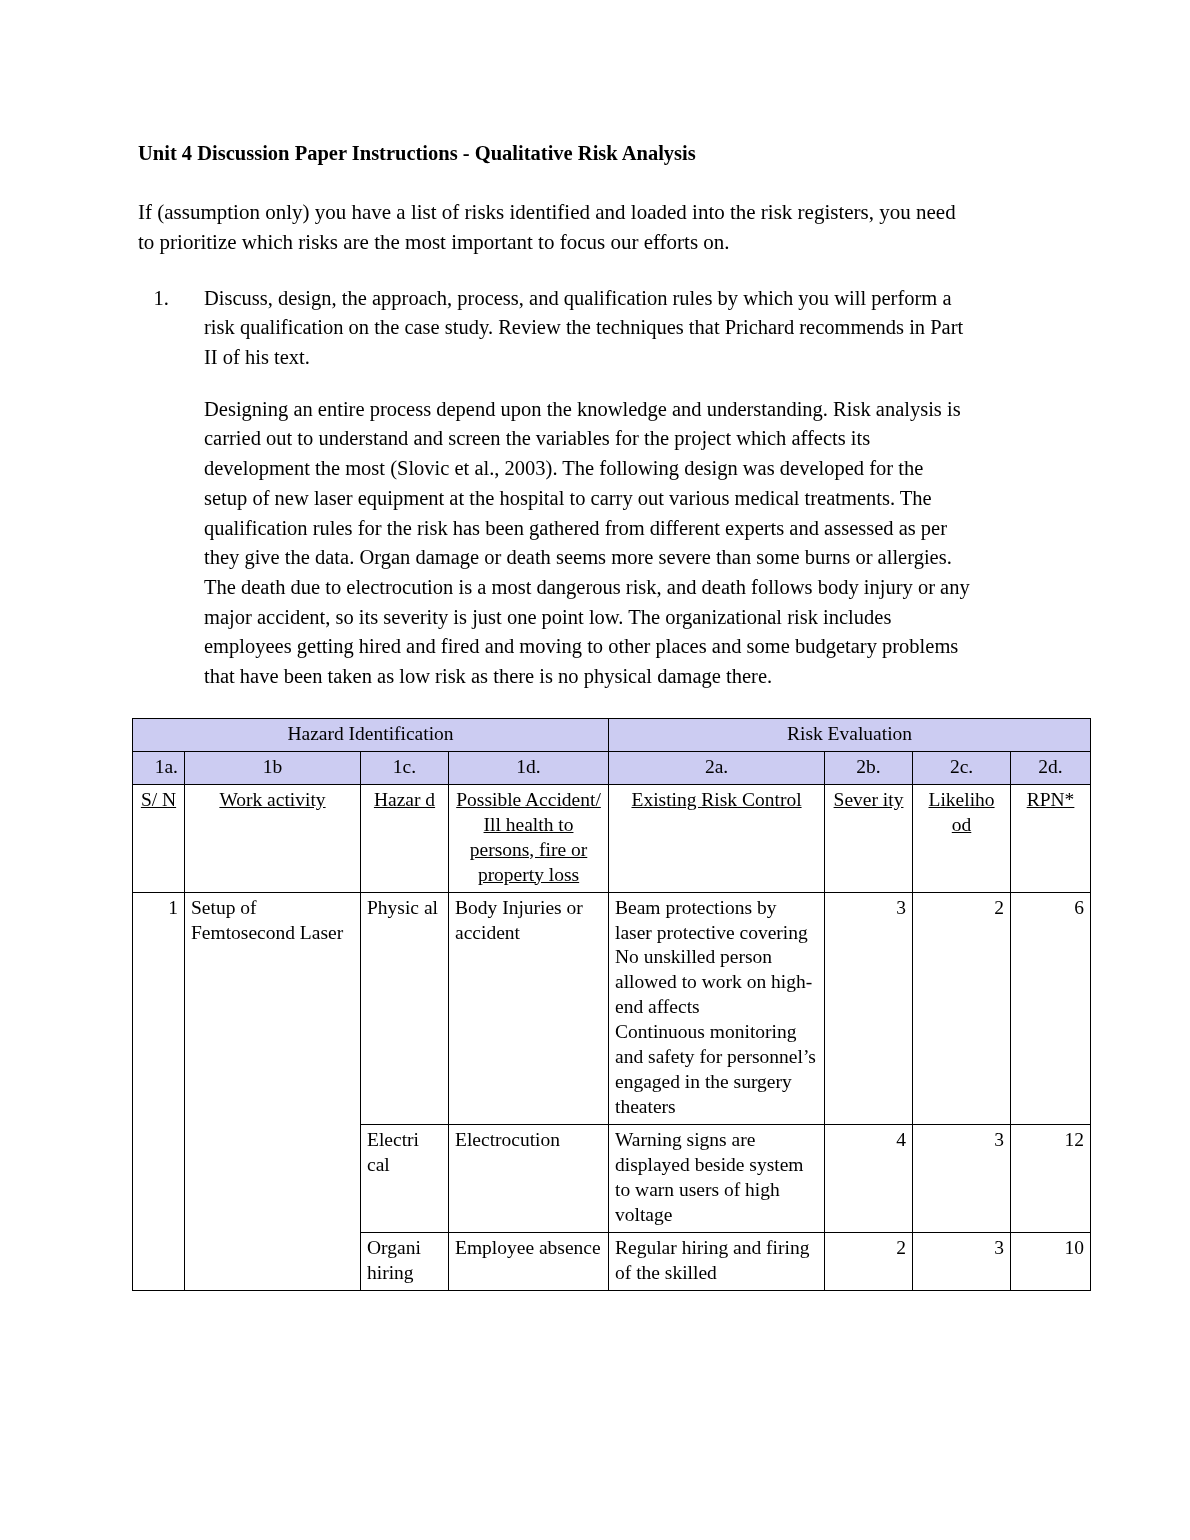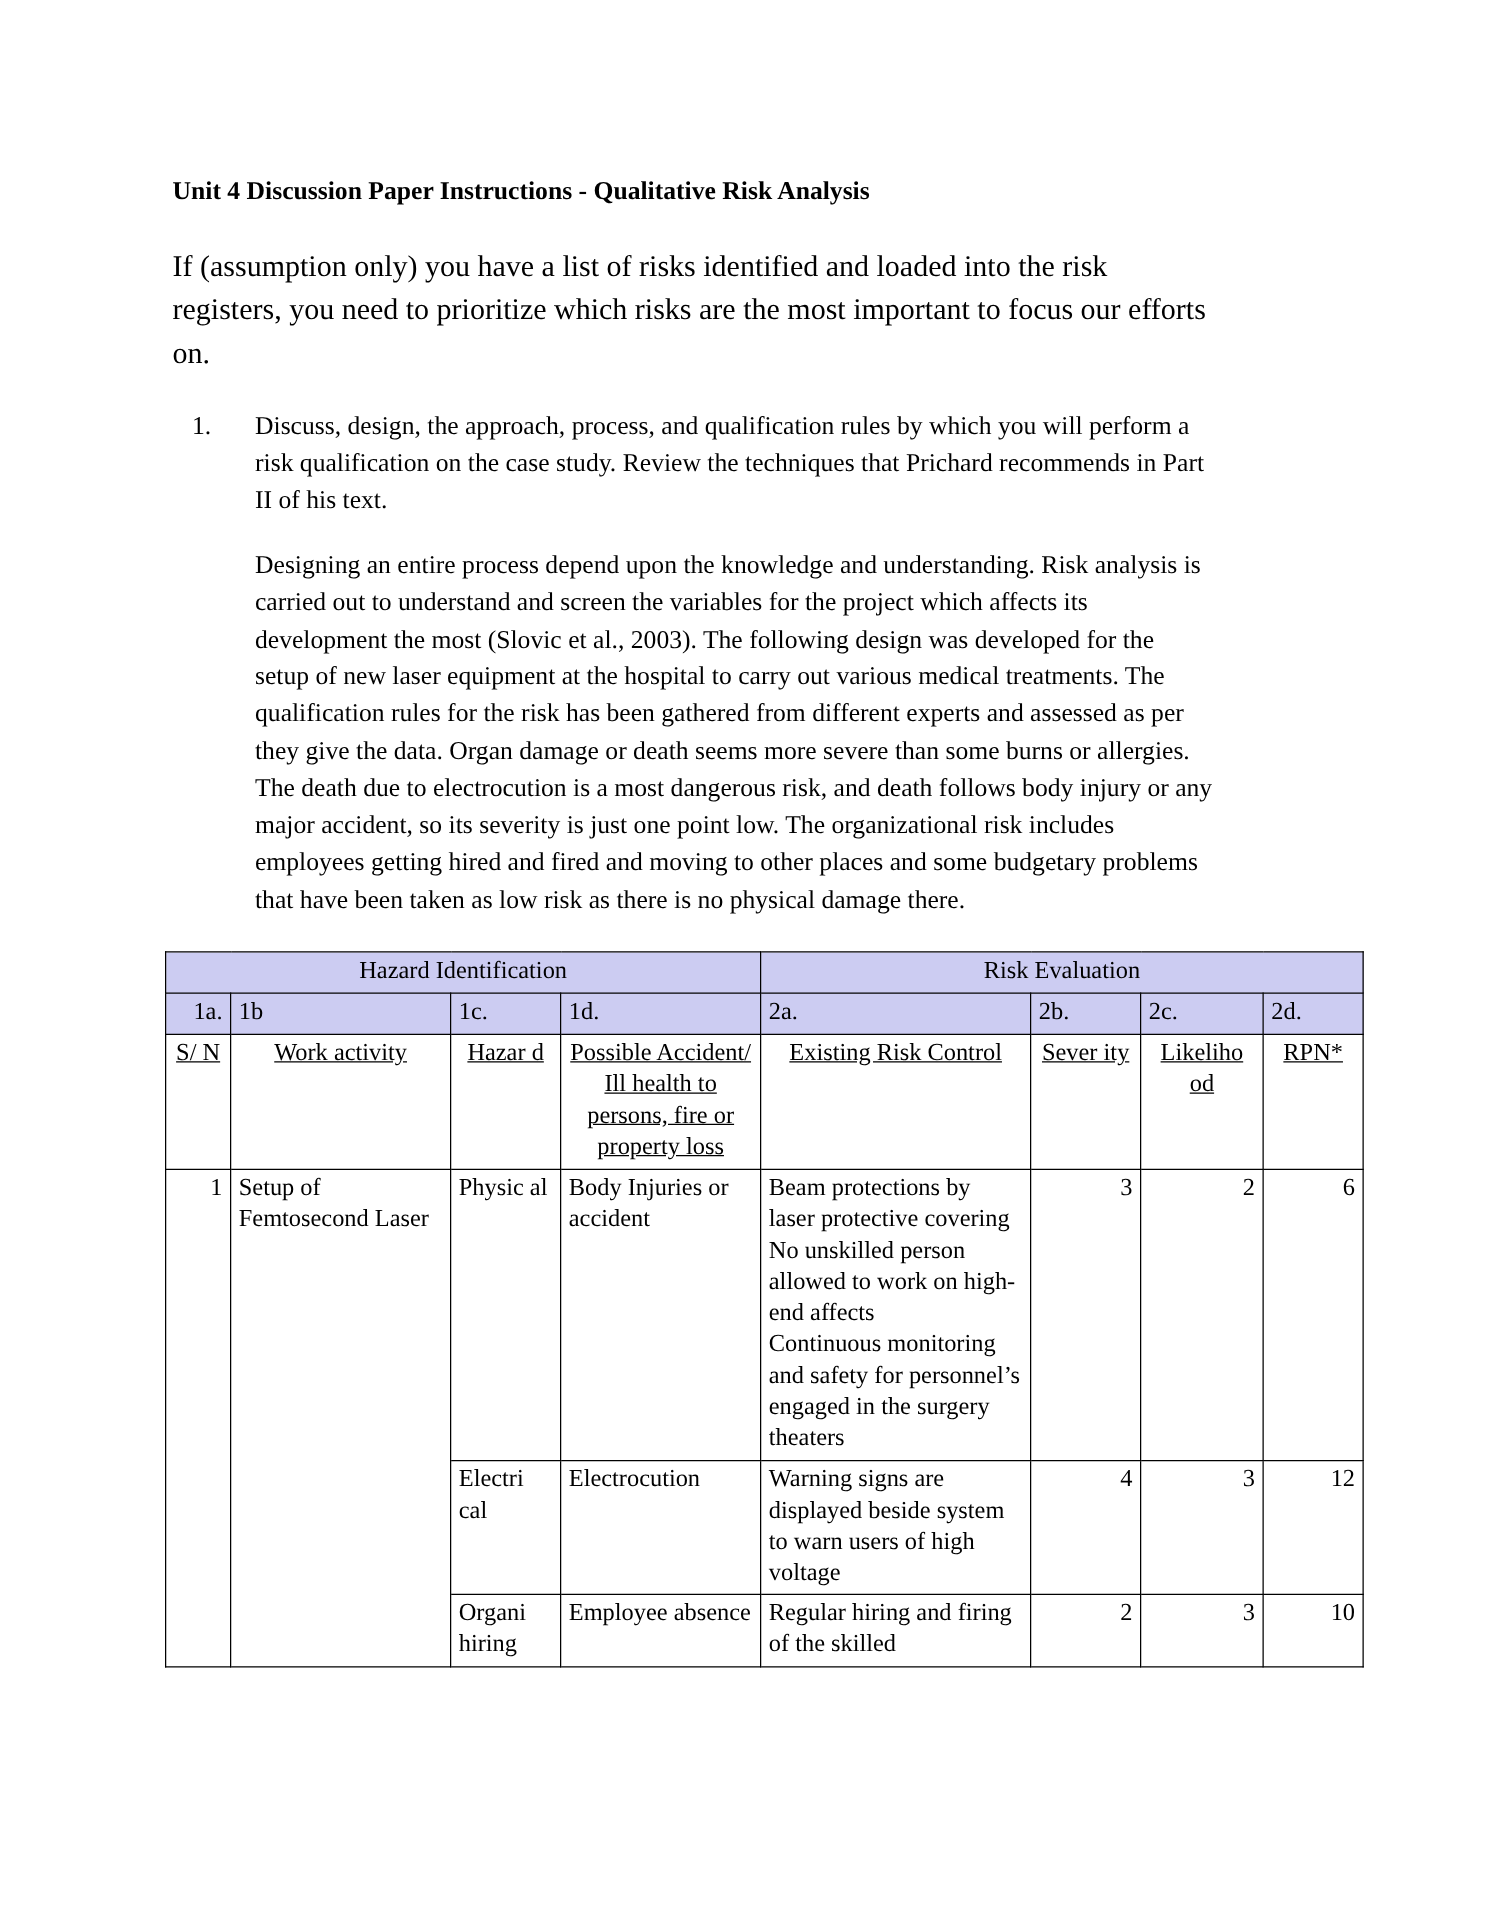--- a/index.html
+++ b/index.html
@@ -20,21 +20,21 @@
     min-height: 1540px;
     padding: 140px 98px 0 138px;
   }
   .doc-title {
     font-size: 20.5px;
     font-weight: bold;
     margin: 0 0 30px 0;
     line-height: 1.3;
   }
   .intro {
-    font-size: 24px;
+    font-size: 21px;
     line-height: 1.45;
     margin: 0 0 26px 0;
   }
   ol.numbered {
     margin: 0;
     padding-left: 36px;
   }
   ol.numbered > li {
     font-size: 20.5px;
     line-height: 1.45;
@@ -68,21 +68,21 @@
     background: #ccccf2;
     text-align: center;
     font-weight: bold;
     font-size: 20.5px;
     padding-top: 5px;
     padding-bottom: 5px;
     margin-top: 33px;
   }
   .code-row td {
     background: #ccccf2;
-    text-align: left;
+    text-align: center;
     font-size: 19.5px;
     padding-top: 4px;
     padding-bottom: 4px;
   }
   .code-row td.left {
     text-align: right;
   }
   .col-head td {
     text-align: center;
     font-weight: bold;

